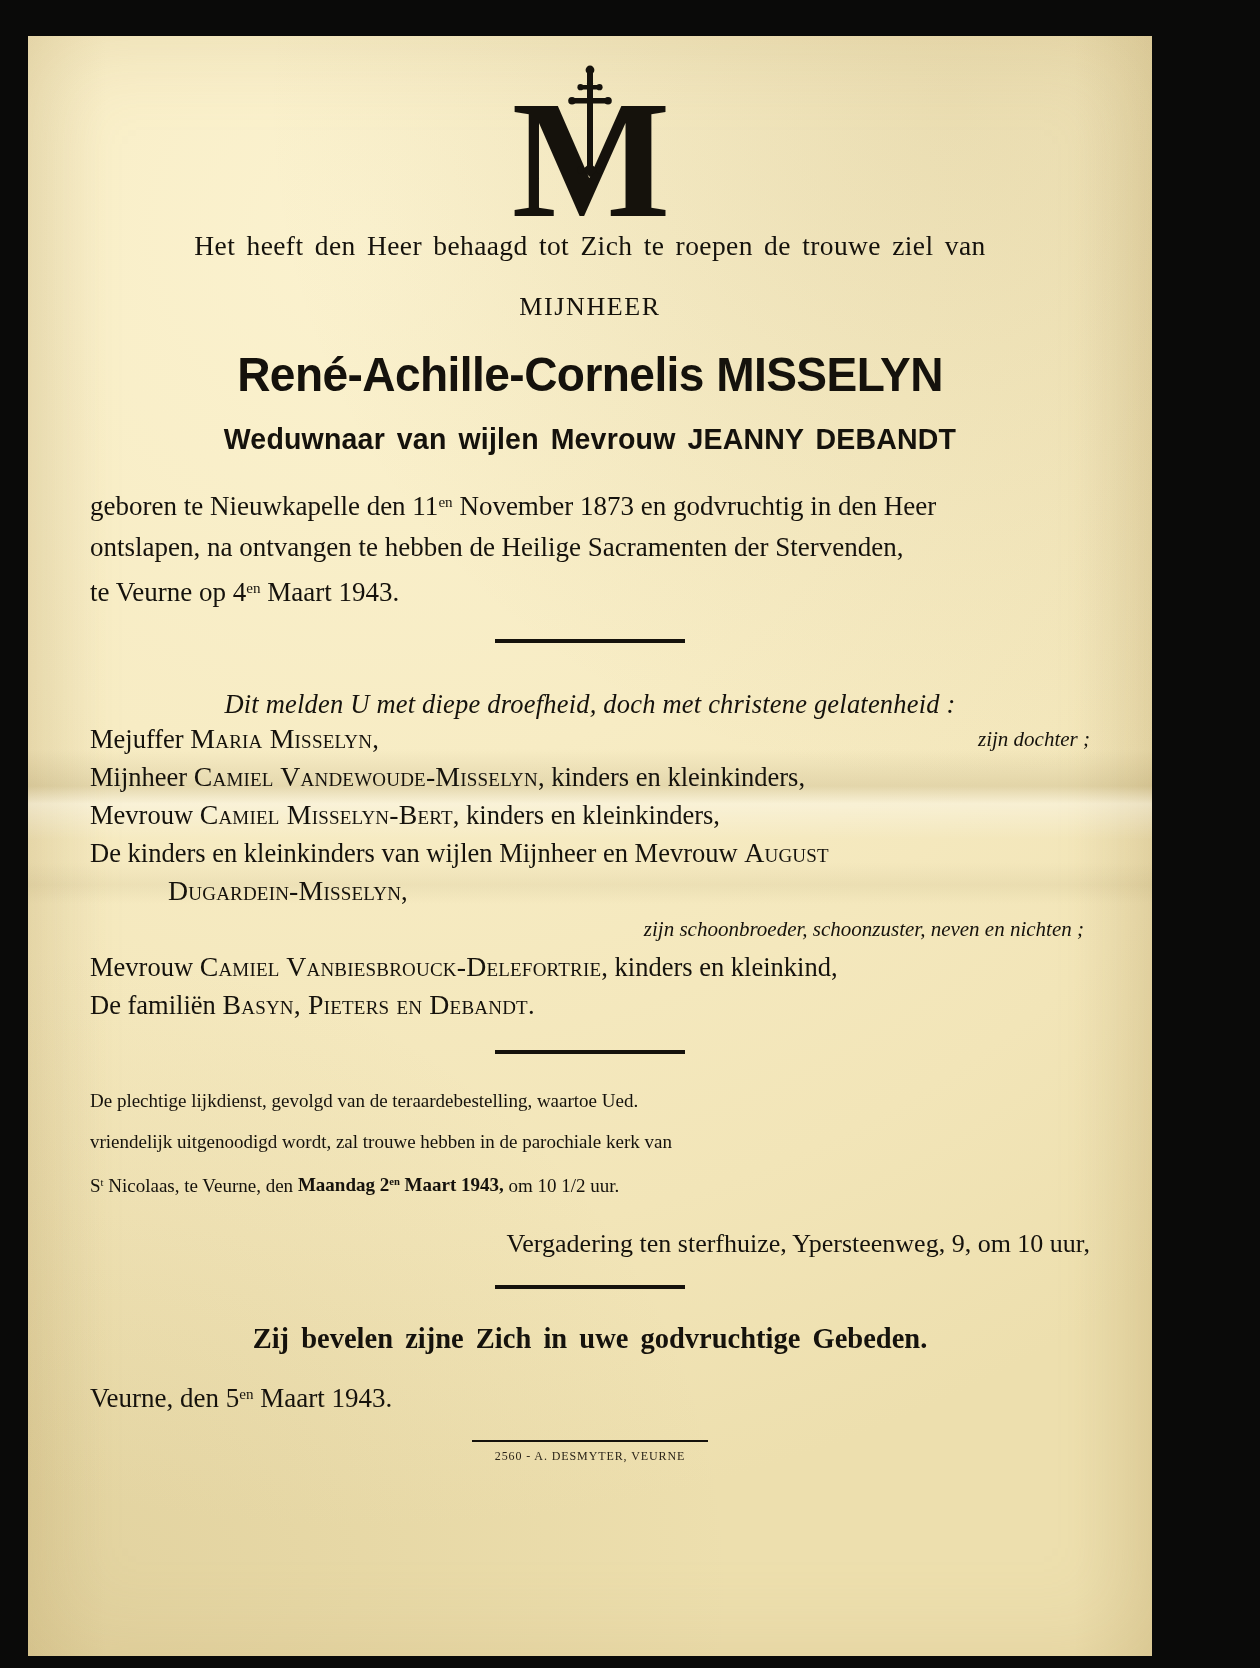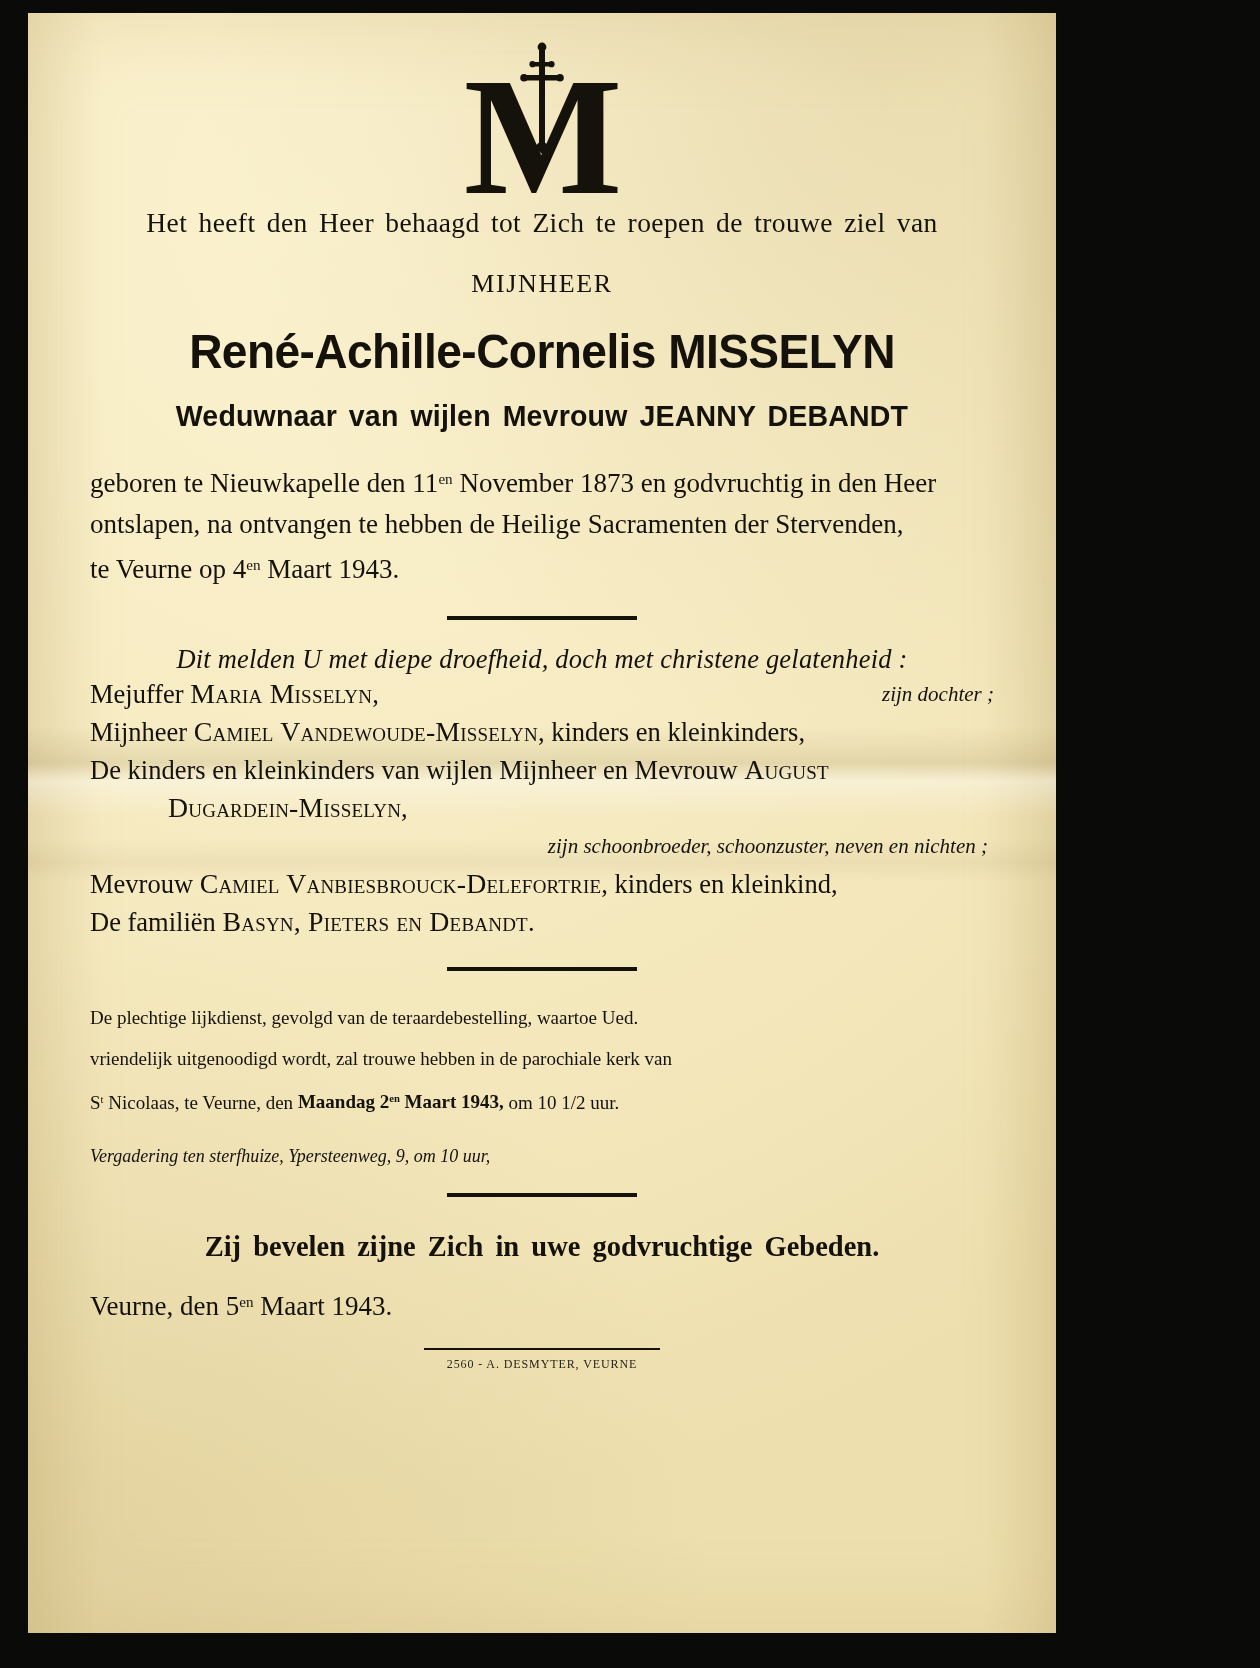--- a/index.html
+++ b/index.html
@@ -19,22 +19,22 @@
     position: relative;
     width: 1260px;
     height: 1668px;
     background: #0a0a09;
   }
 
   
   #card {
     position: absolute;
     left: 28px;
-    top: 13px;
-    width: 1028px;
+    top: 36px;
+    width: 1124px;
     height: 1620px;
     background:
       radial-gradient(ellipse 120% 80% at 30% 12%, #fbf2cf 0%, #f7ecc4 42%, #f2e5b8 78%, #eddfae 100%);
     box-shadow: inset 0 0 90px rgba(198,172,112,.30);
     overflow: hidden;
   }
   
   #card::before {
     content: "";
     position: absolute;
@@ -138,21 +138,21 @@
     border: none;
     border-top: 4px solid #15120c;
     width: 190px;
     margin: 26px auto 0 auto;
   }
 
   .announce {
     text-align: center;
     font-style: italic;
     font-size: 26.5px;
-    margin-top: 24px;
+    margin-top: 46px;
     letter-spacing: .2px;
   }
 
   
   .family {
     font-size: 26.5px;
     line-height: 38px;
   }
   .famline { position: relative; white-space: nowrap; }
   .famline.indent { padding-left: 78px; }
@@ -179,23 +179,22 @@
   .service {
     font-size: 19px;
     line-height: 41px;
     margin-top: 26px;
     text-align: justify;
   }
   .service .lastline { text-align: left; }
   .service b { font-weight: 700; }
 
   .gathering {
-    text-align: left;
-    font-style: italic;
-    font-size: 18px;
+    text-align: right;
+    font-size: 26px;
     margin-top: 24px;
   }
 
   .commend {
     text-align: center;
     font-weight: 700;
     font-size: 28.5px;
     word-spacing: 5px;
     margin-top: 34px;
   }
@@ -265,20 +264,23 @@
 
       <div class="family">
         <div class="famline">
           <span>Mejuffer </span><span class="sc">Maria Misselyn</span><span>,</span>
           <span class="relnote-inline">zijn dochter ;</span>
         </div>
         <div class="famline">
           <span>Mijnheer </span><span class="sc">Camiel Vandewoude-Misselyn</span><span>, kinders en kleinkinders,</span>
         </div>
         <div class="famline">
+          <span>Mevrouw </span><span class="sc">Camiel Misselyn-Bert</span><span>, kinders en kleinkinders,</span>
+        </div>
+        <div class="famline">
           <span>De kinders en kleinkinders van wijlen Mijnheer en Mevrouw </span><span class="sc">August</span><span></span>
         </div>
         <div class="famline indent">
           <span class="sc">Dugardein-Misselyn</span><span>,</span>
         </div>
         <div class="famline rightnote">zijn schoonbroeder, schoonzuster, neven en nichten ;</div>
         <div class="famline">
           <span>Mevrouw </span><span class="sc">Camiel Vanbiesbrouck-Delefortrie</span><span>, kinders en kleinkind,</span>
         </div>
         <div class="famline">

